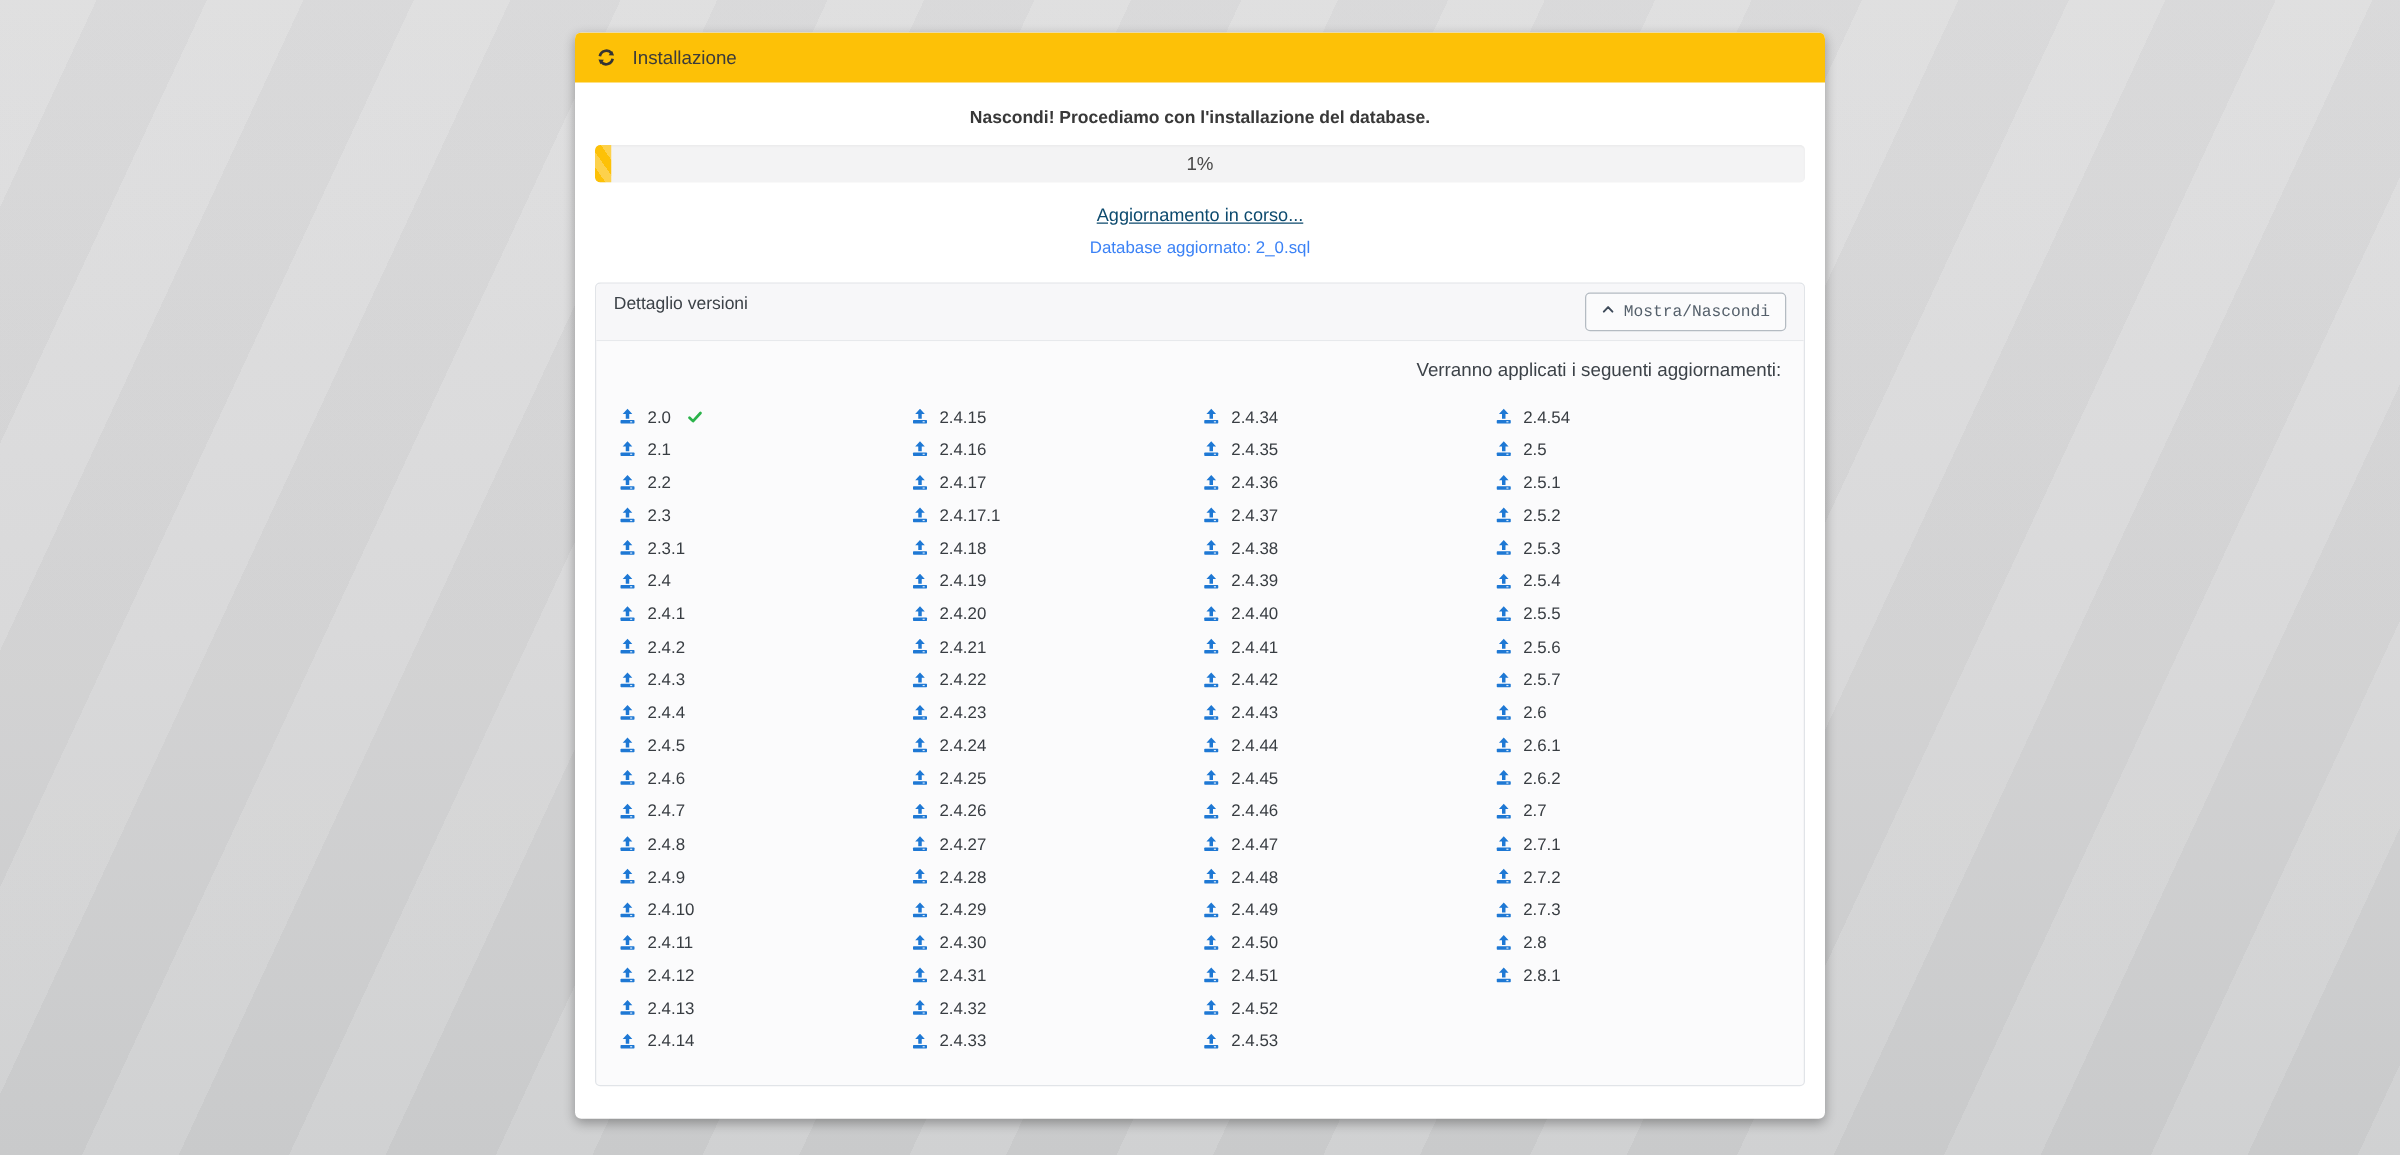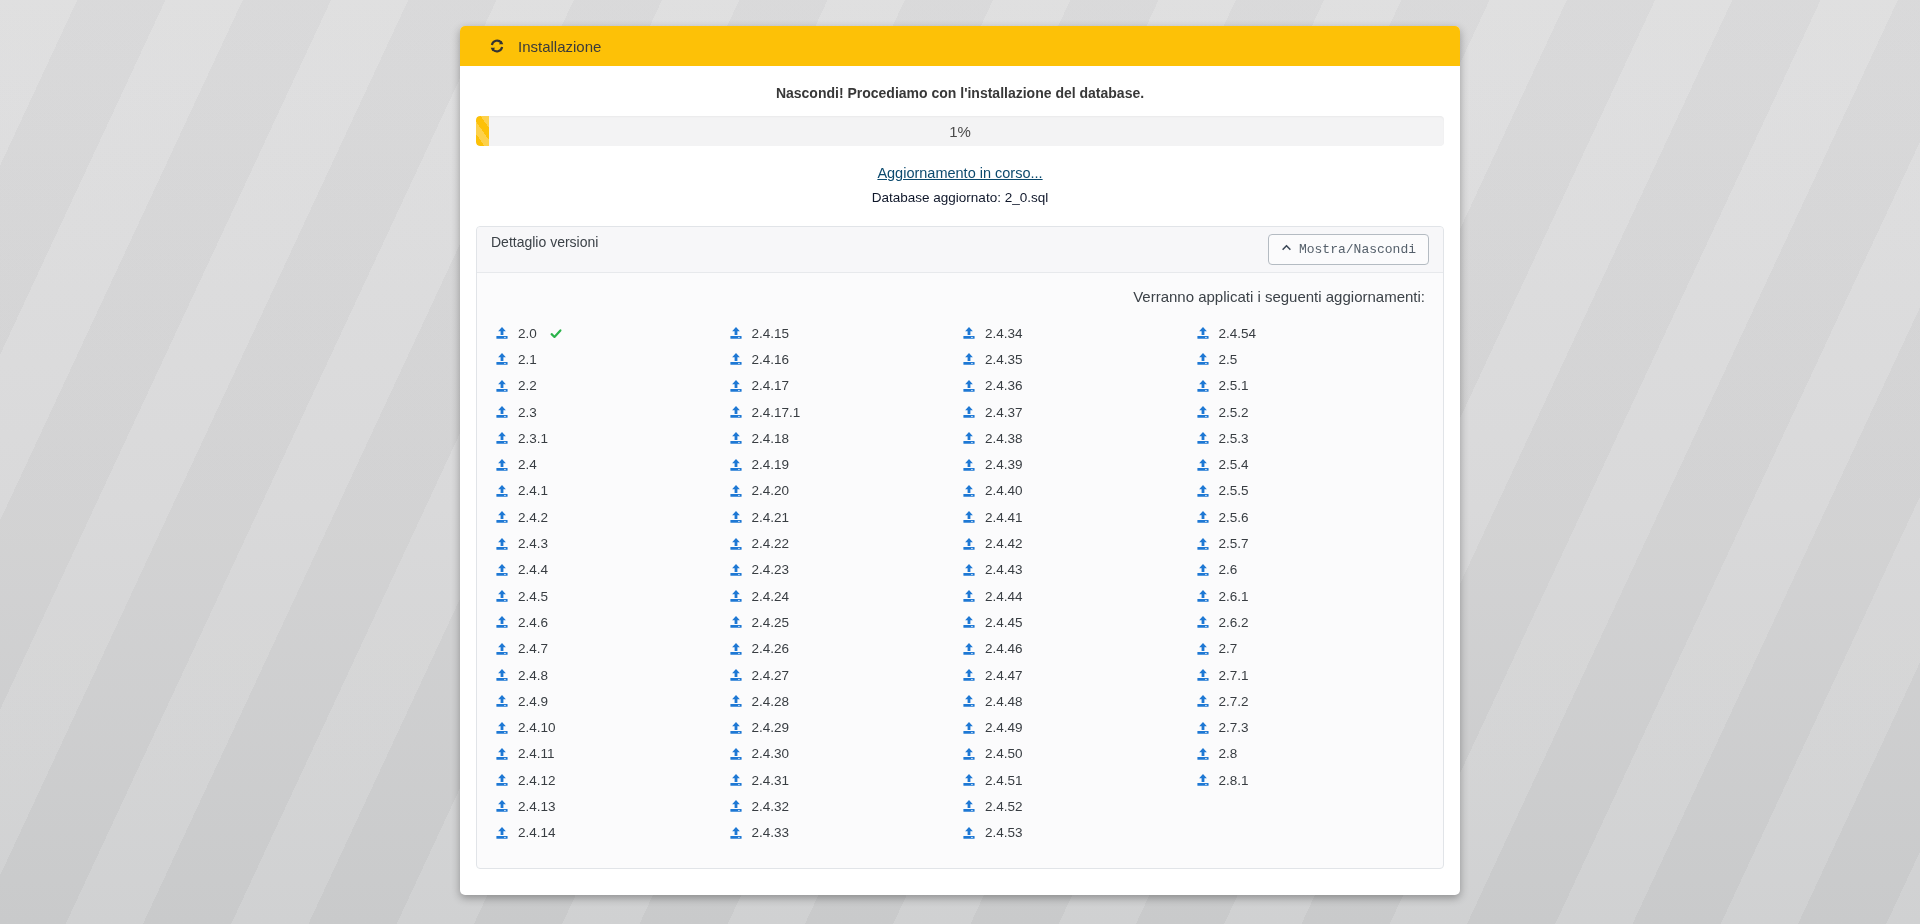--- a/index.html
+++ b/index.html
@@ -18,21 +18,21 @@
     border-radius: 5px;
     box-shadow: 0 3px 9px rgba(0,0,0,0.32);
     overflow: hidden;
   }
   .card-header {
     height: 40px;
     background: #fdc107;
     display: flex;
     align-items: center;
     gap: 13px;
-    padding: 0 29px;
+    padding: 0 17px;
     font-size: 15px;
     color: #3b3b3b;
   }
   .refresh-ic { display: inline-flex; line-height: 0; }
   .card-body { padding: 0 16px 26px; }
   .welcome {
     margin-top: 19px;
     text-align: center;
     font-weight: bold;
     font-size: 14px;
@@ -67,21 +67,21 @@
     margin-top: 19px;
     text-align: center;
     font-size: 14.5px;
     color: #0c4a6e;
     text-decoration: underline;
   }
   .status-db {
     margin-top: 9px;
     text-align: center;
     font-size: 13.5px;
-    color: #0f172a;
+    color: #3b82f6;
   }
   .panel {
     margin-top: 21px;
     border: 1px solid #e1e4e8;
     border-radius: 4px;
     background: #fbfbfc;
   }
   .panel-header {
     min-height: 46px;
     background: #f7f7f9;

